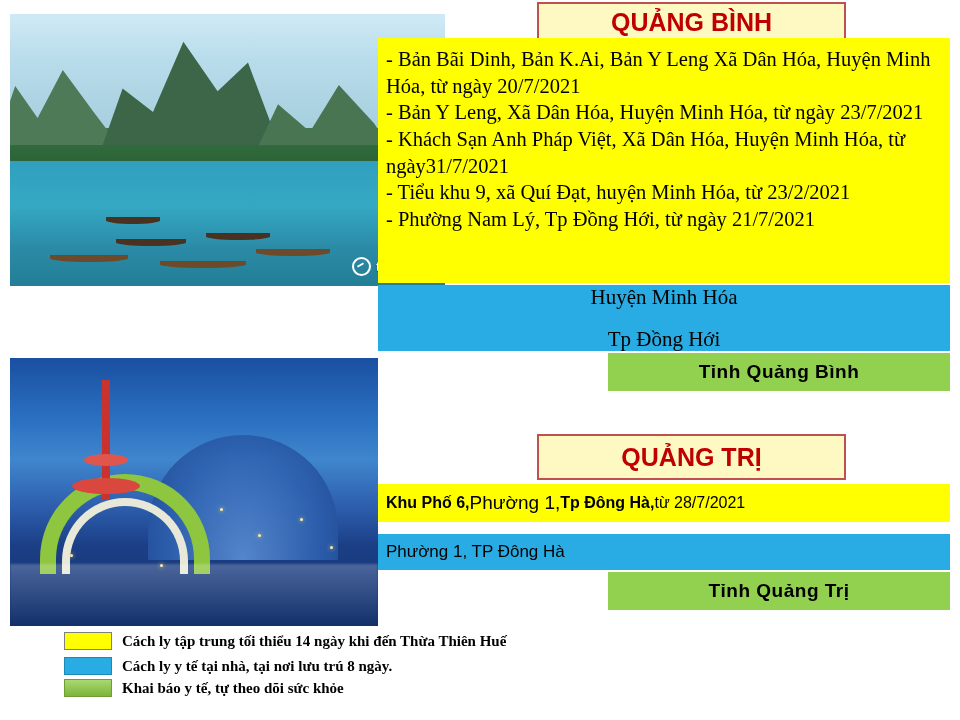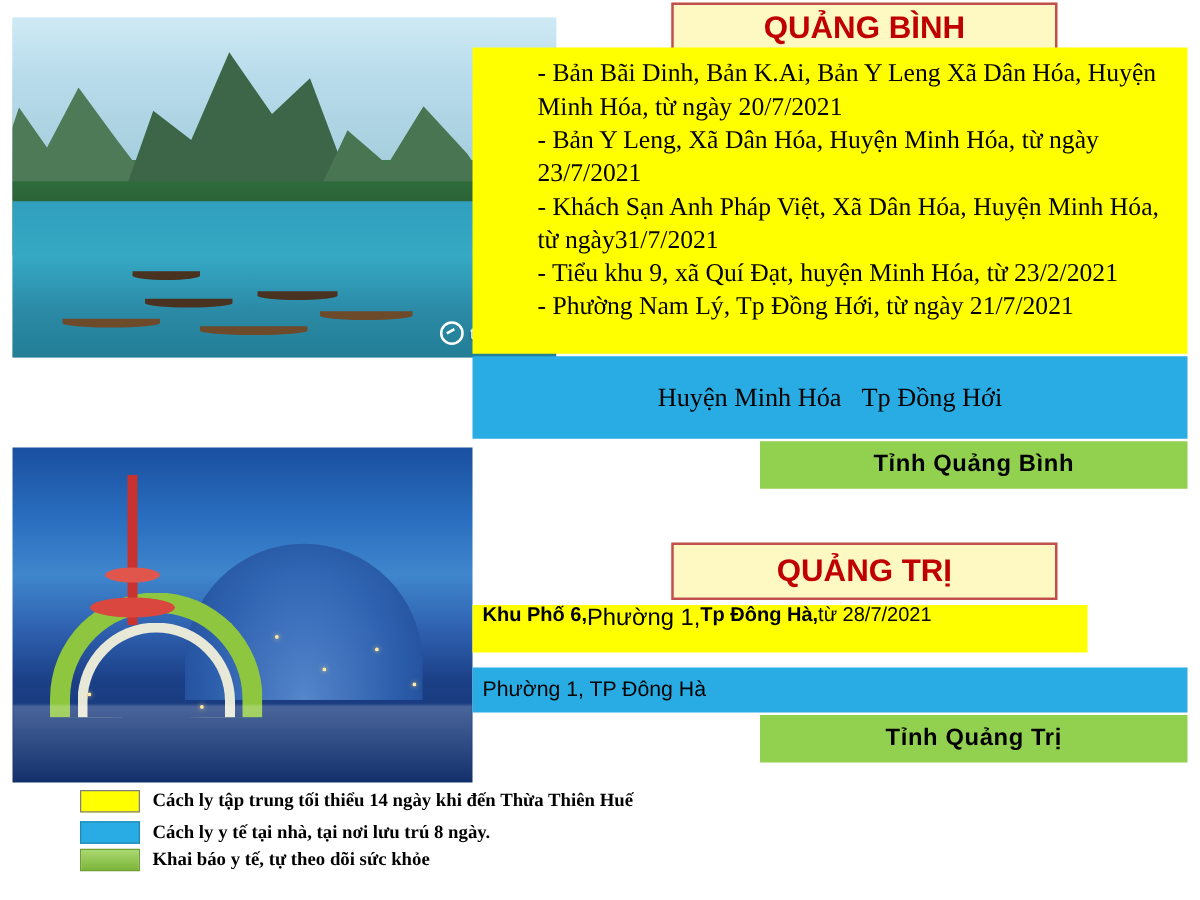--- a/index.html
+++ b/index.html
@@ -133,43 +133,43 @@
     background:#ffff00;
     color:#000;
   }
   #qb-yellow {
     left:378px; top:38px; width:572px; height:245px;
     padding:8px 8px 0 8px;
     box-sizing:border-box;
     font-size:20.5px;
     line-height:1.30;
   }
-  #qb-yellow .line { white-space:normal;margin-left:44px; }
+  #qb-yellow .line { white-space:normal; }
 
   #qt-yellow {
-    left:378px; top:484px; width:492px; height:38px;
-    display:flex; align-items:flex-start;
+    left:378px; top:484px; width:572px; height:38px;
+    display:flex; align-items:center;
     padding-left:8px; box-sizing:border-box;
     font-family:"Liberation Sans", sans-serif;
     font-size:17px;
   }
   #qt-yellow .seg-a { font-weight:bold; font-size:16px; }
   #qt-yellow .seg-b { font-size:19px; }
   #qt-yellow .seg-c { font-size:16px; font-weight:bold; }
   #qt-yellow .seg-d { font-size:16px; }
 
   
   .blue {
     position:absolute;
     background:#29ace3;
     color:#000;
   }
   #qb-blue {
     left:378px; top:285px; width:572px; height:66px;
-    display:flex; flex-direction:row; align-items:center; justify-content:center;
+    display:flex; flex-direction:column; align-items:center; justify-content:center;
     font-size:21px; line-height:1.25;gap:16px;
   }
   #qt-blue {
     left:378px; top:534px; width:572px; height:36px;
     display:flex; align-items:center; padding-left:8px; box-sizing:border-box;
     font-family:"Liberation Sans", sans-serif;
     font-size:17px;
   }
 
   

